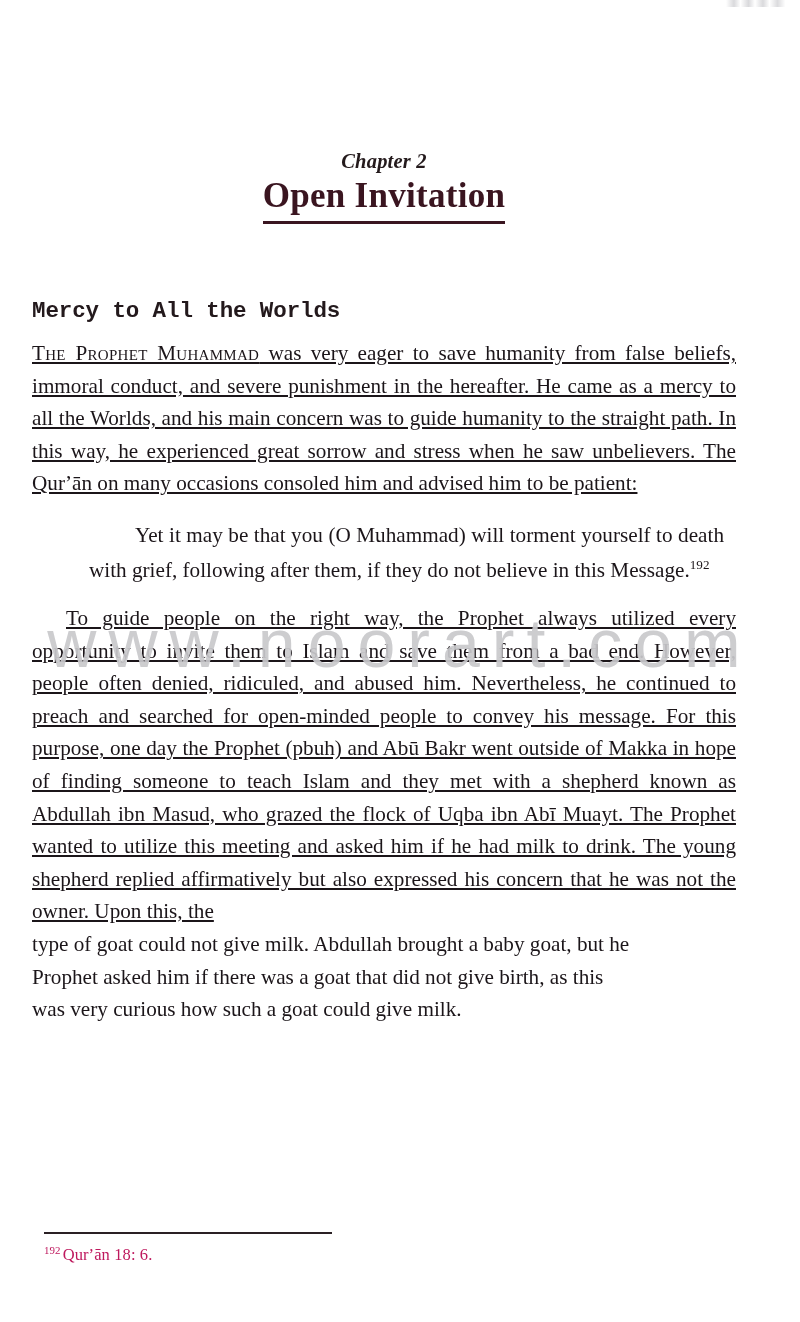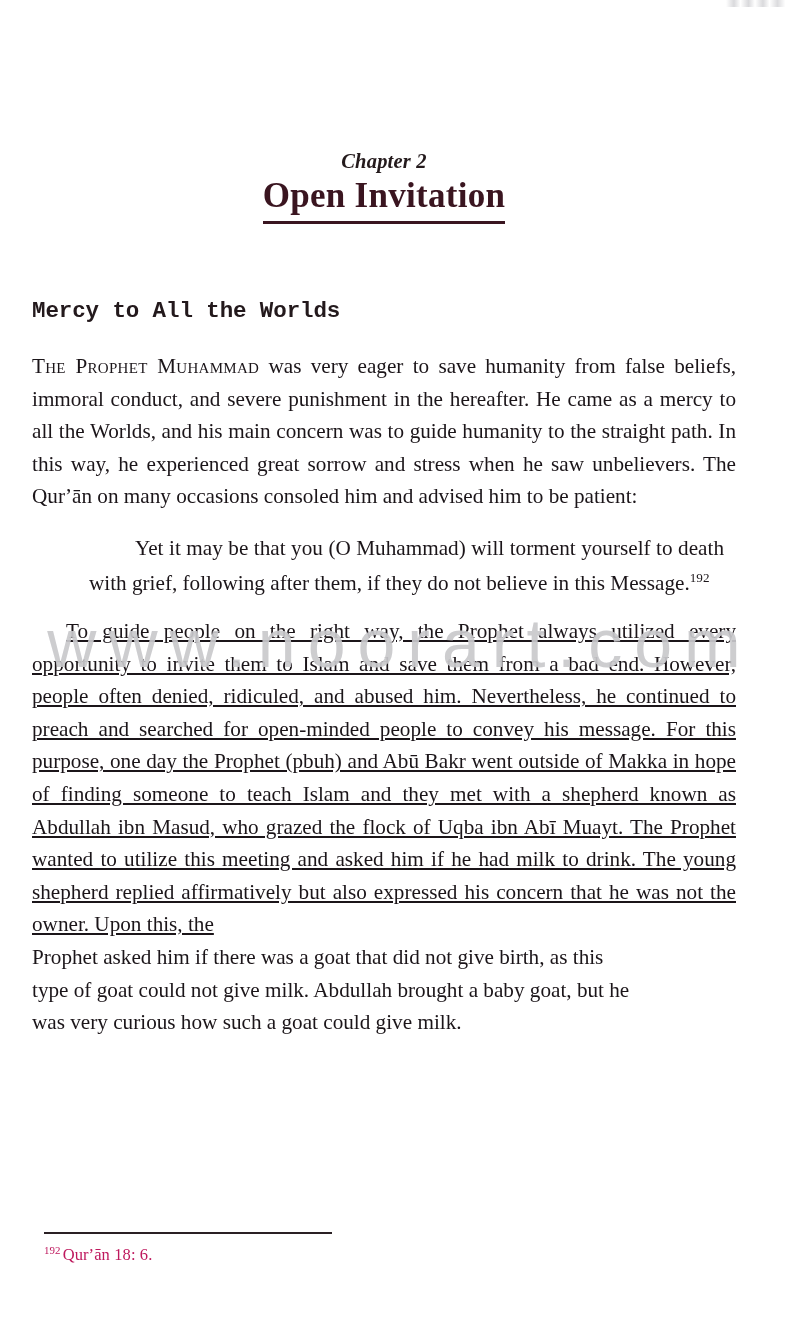--- a/index.html
+++ b/index.html
@@ -81,21 +81,22 @@
   
   p.body {
     margin: 0;
     font-size: 21.2px;
     line-height: 32.6px;
     text-align: justify;
     text-justify: inter-word;
     color: #1b1519;
   }
   p.first-para {
-    margin-top: 26px;
+    margin-top: 13px;
+    text-decoration: underline;
   }
   .smallcaps {
     font-variant: small-caps;
     letter-spacing: 0.3px;
   }
   p.indent {
     text-indent: 34px;
     text-decoration: underline;
   }
 
@@ -186,22 +187,22 @@
       <span class="smallcaps">The Prophet Muhammad</span><span> was very eager to save humanity from false beliefs, immoral conduct, and severe punishment in the hereafter. He came as a mercy to all the Worlds, and his main concern was to guide humanity to the straight path. In this way, he experienced great sorrow and stress when he saw unbelievers. The Qurʼān on many occasions consoled him and advised him to be patient:</span>
     </p>
 
     <div class="quote">
       <span>Yet it may be that you (O Muhammad) will torment yourself to death with grief, following after them, if they do not believe in this Message.</span><sup>192</sup>
     </div>
 
     <div class="para-gap"></div>
 
     <p class="body indent">To guide people on the right way, the Prophet always utilized every opportunity to invite them to Islam and save them from a bad end. However, people often denied, ridiculed, and abused him. Nevertheless, he continued to preach and searched for open-minded people to convey his message. For this purpose, one day the Prophet (pbuh) and Abū Bakr went outside of Makka in hope of finding someone to teach Islam and they met with a shepherd known as Abdullah ibn Masud, who grazed the flock of Uqba ibn Abī Muayt. The Prophet wanted to utilize this meeting and asked him if he had milk to drink. The young shepherd replied affirmatively but also expressed his concern that he was not the owner. Upon this, the</p>
+    <p class="body ragged">type of goat could not give milk. Abdullah brought a baby goat, but he</p>
     <p class="body">Prophet asked him if there was a goat that did not give birth, as this</p>
-    <p class="body ragged">type of goat could not give milk. Abdullah brought a baby goat, but he</p>
     <p class="body ragged">was very curious how such a goat could give milk.</p>
 
   </div>
 
   <div class="watermark">www.noorart.com</div>
 
   <div class="footnote-area">
     <div class="footnote-rule"></div>
     <div class="footnote-text">
       <sup>192</sup><span>Qurʼān 18: 6.</span>

